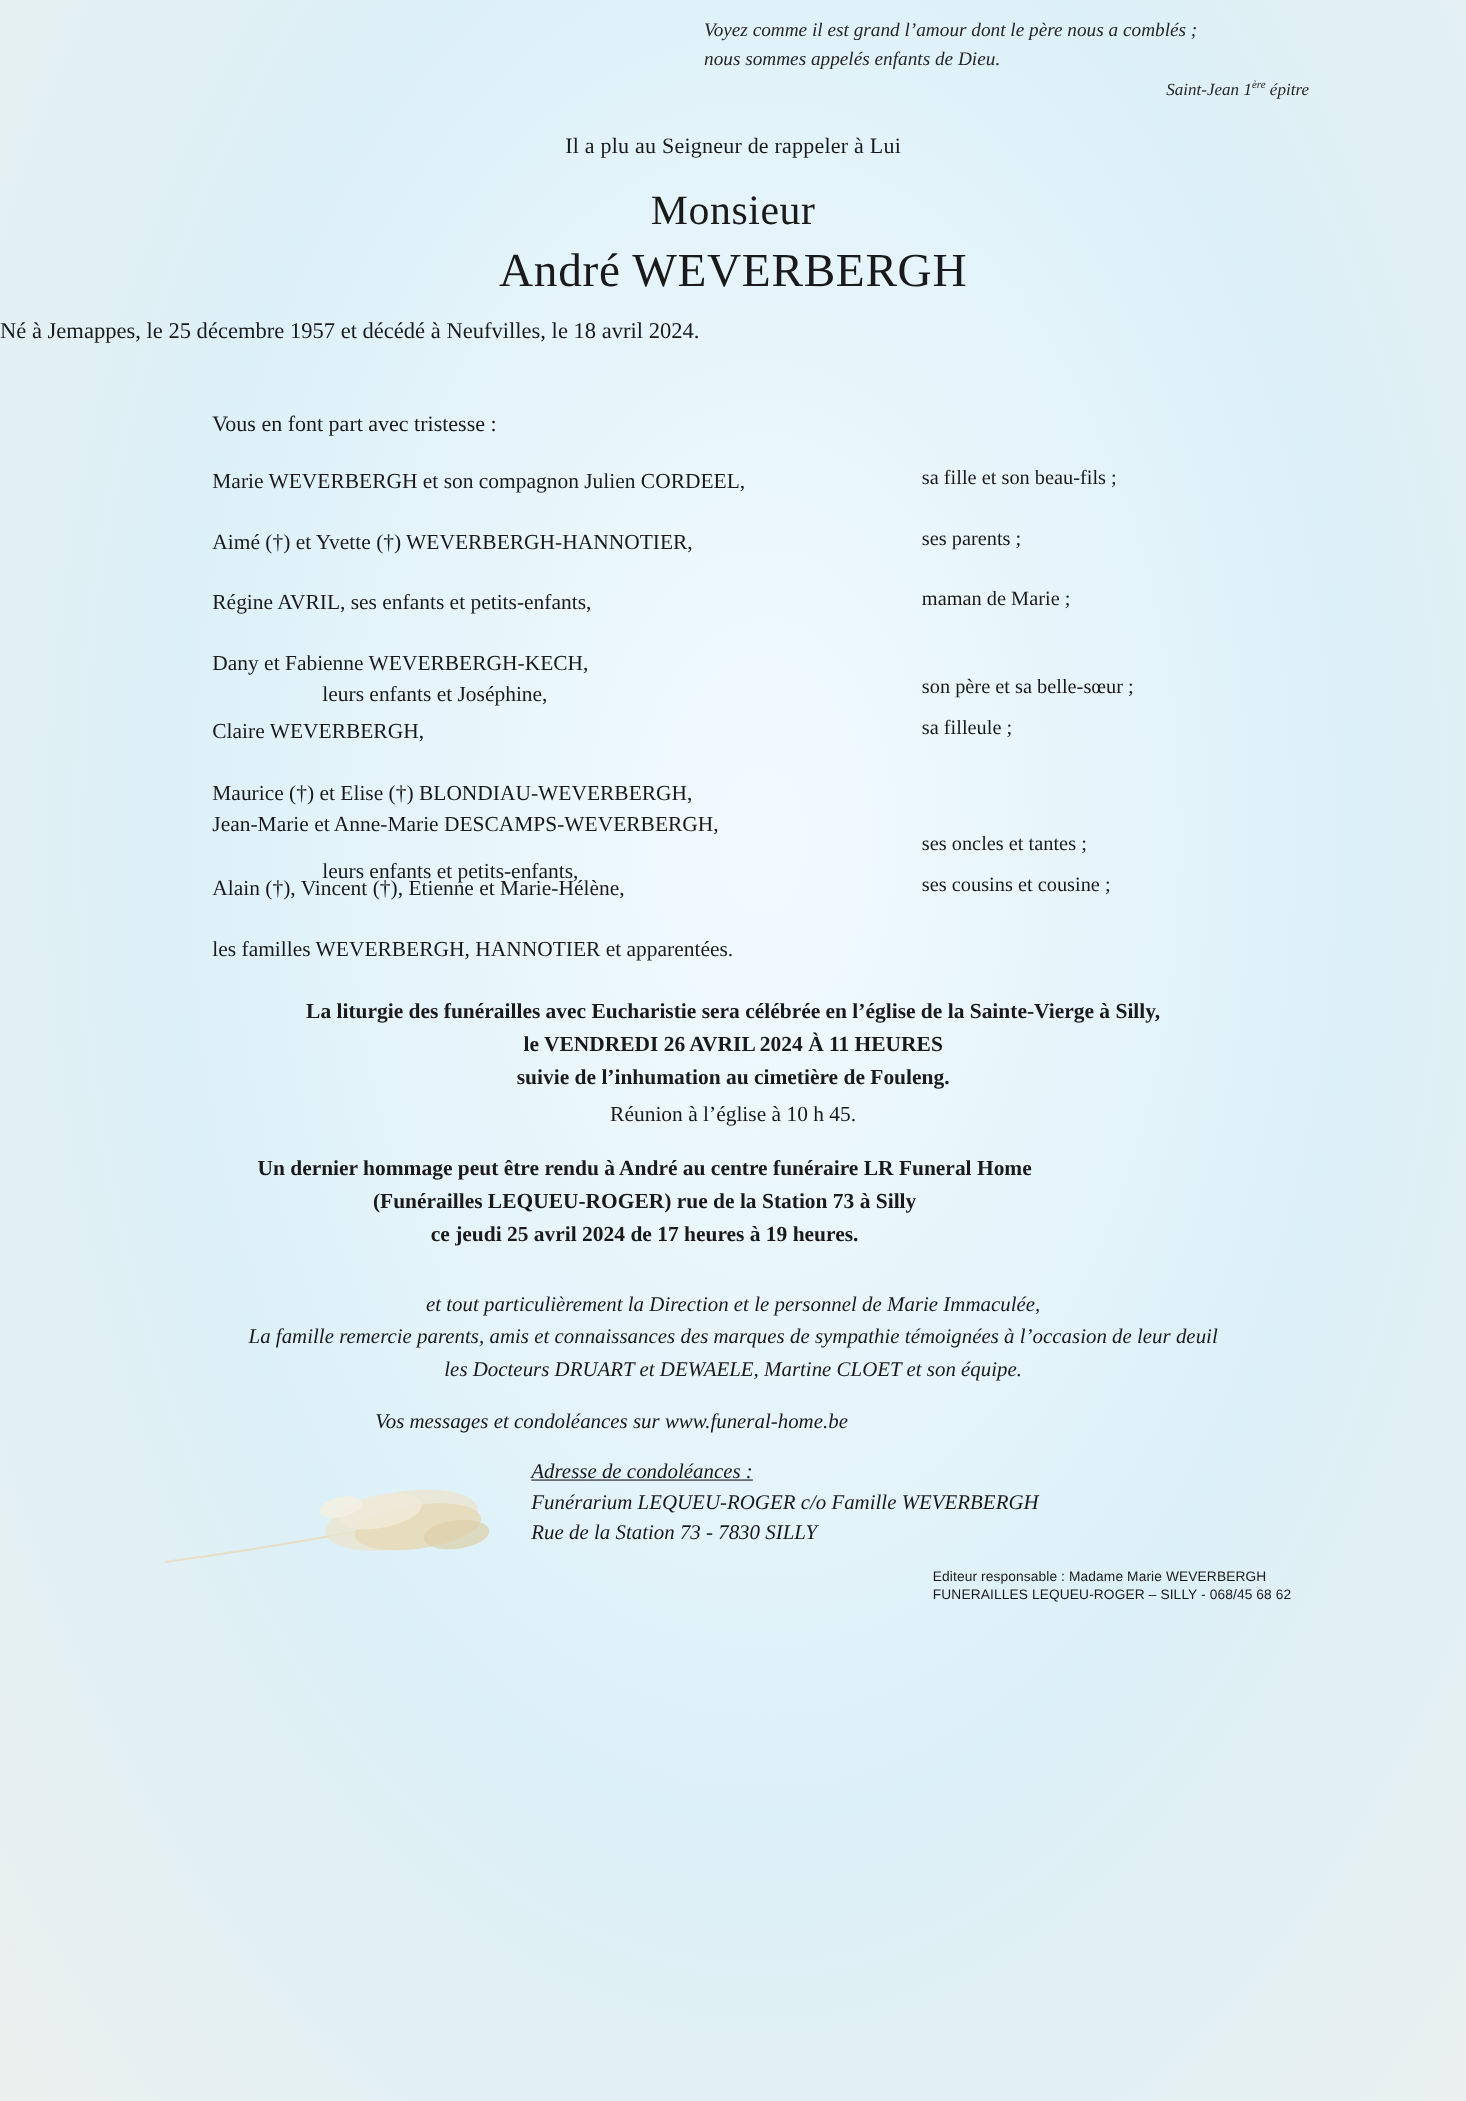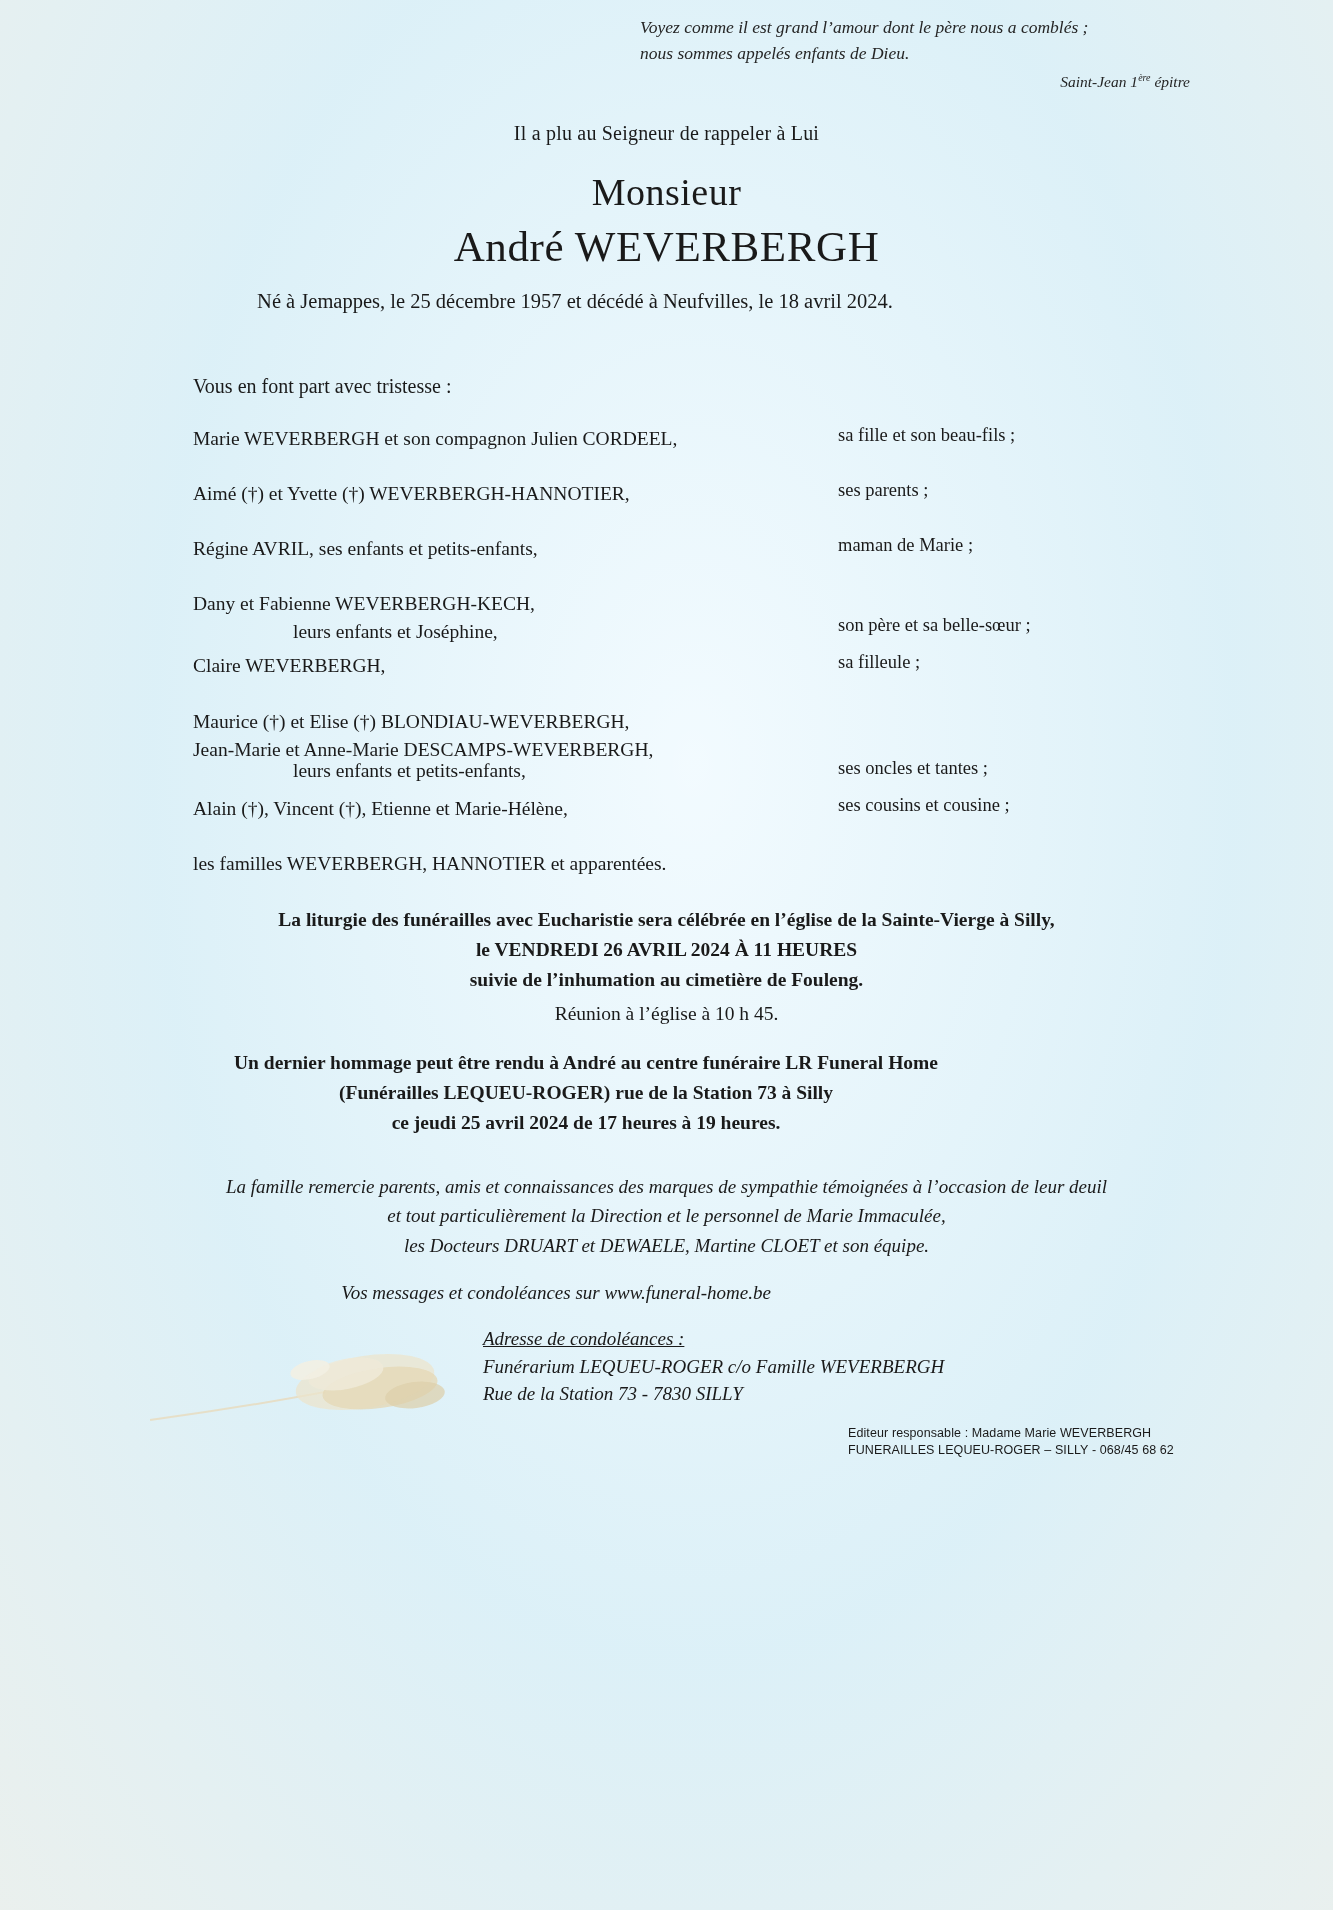--- a/index.html
+++ b/index.html
@@ -85,21 +85,20 @@
     text-align: center;
     font-size: 43px;
     letter-spacing: 0.6px;
   }
 
   .birth-death {
     position: absolute;
     left: 0;
     top: 290px;
     width: 1150px;
-    text-align: center;
     font-size: 20.5px;
   }
 
   .announce {
     position: absolute;
     left: 193px;
     top: 375px;
     font-size: 20px;
   }
 
@@ -263,21 +262,21 @@
           <div class="fam-left" style="position: absolute; left: 100px; top: 193px;">leurs enfants et Joséphine,</div>
           <div class="fam-right" style="top: 190px;">son père et sa belle-sœur ;</div>
         </div>
         <div class="fam-row" style="position: absolute; left: 0px; top: 0px; width: 1000px;">
           <div class="fam-left" style="position: absolute; left: 0px; top: 227px;">Claire WEVERBERGH,</div>
           <div class="fam-right" style="top: 227px;">sa filleule ;</div>
         </div>
         <div class="fam-row" style="position: absolute; left: 0px; top: 0px; width: 1000px;">
           <div class="fam-left" style="position: absolute; left: 0px; top: 283px;">Maurice (†) et Elise (†) BLONDIAU-WEVERBERGH,
 Jean-Marie et Anne-Marie DESCAMPS-WEVERBERGH,</div>
-          <div class="fam-left" style="position: absolute; left: 100px; top: 332px;">leurs enfants et petits-enfants,</div>
+          <div class="fam-left" style="position: absolute; left: 100px; top: 354px;">leurs enfants et petits-enfants,</div>
           <div class="fam-right" style="top: 333px;">ses oncles et tantes ;</div>
         </div>
         <div class="fam-row" style="position: absolute; left: 0px; top: 0px; width: 1000px;">
           <div class="fam-left" style="position: absolute; left: 0px; top: 370px;">Alain (†), Vincent (†), Etienne et Marie-Hélène,</div>
           <div class="fam-right" style="top: 370px;">ses cousins et cousine ;</div>
         </div>
         <div class="fam-row" style="position: absolute; left: 0px; top: 0px; width: 1000px;">
           <div class="fam-left" style="position: absolute; left: 0px; top: 425px;">les familles WEVERBERGH, HANNOTIER et apparentées.</div>
         </div>
       </div>
@@ -290,22 +289,22 @@
 
     <div class="reunion">Réunion à l’église à 10 h 45.</div>
 
     <div class="hommage">
       <div>Un dernier hommage peut être rendu à André au centre funéraire LR Funeral Home</div>
       <div>(Funérailles LEQUEU-ROGER) rue de la Station 73 à Silly</div>
       <div>ce jeudi 25 avril 2024 de 17 heures à 19 heures.</div>
     </div>
 
     <div class="thanks">
+      <div>et tout particulièrement la Direction et le personnel de Marie Immaculée,</div>
       <div>La famille remercie parents, amis et connaissances des marques de sympathie témoignées à l’occasion de leur deuil</div>
-      <div>et tout particulièrement la Direction et le personnel de Marie Immaculée,</div>
       <div>les Docteurs DRUART et DEWAELE, Martine CLOET et son équipe.</div>
     </div>
 
     <div class="messages">Vos messages et condoléances sur www.funeral-home.be</div>
 
     <div class="address">
       <div class="addr-title">Adresse de condoléances :</div>
       <div>Funérarium LEQUEU-ROGER c/o Famille WEVERBERGH</div>
       <div>Rue de la Station 73 - 7830 SILLY</div>
     </div>

